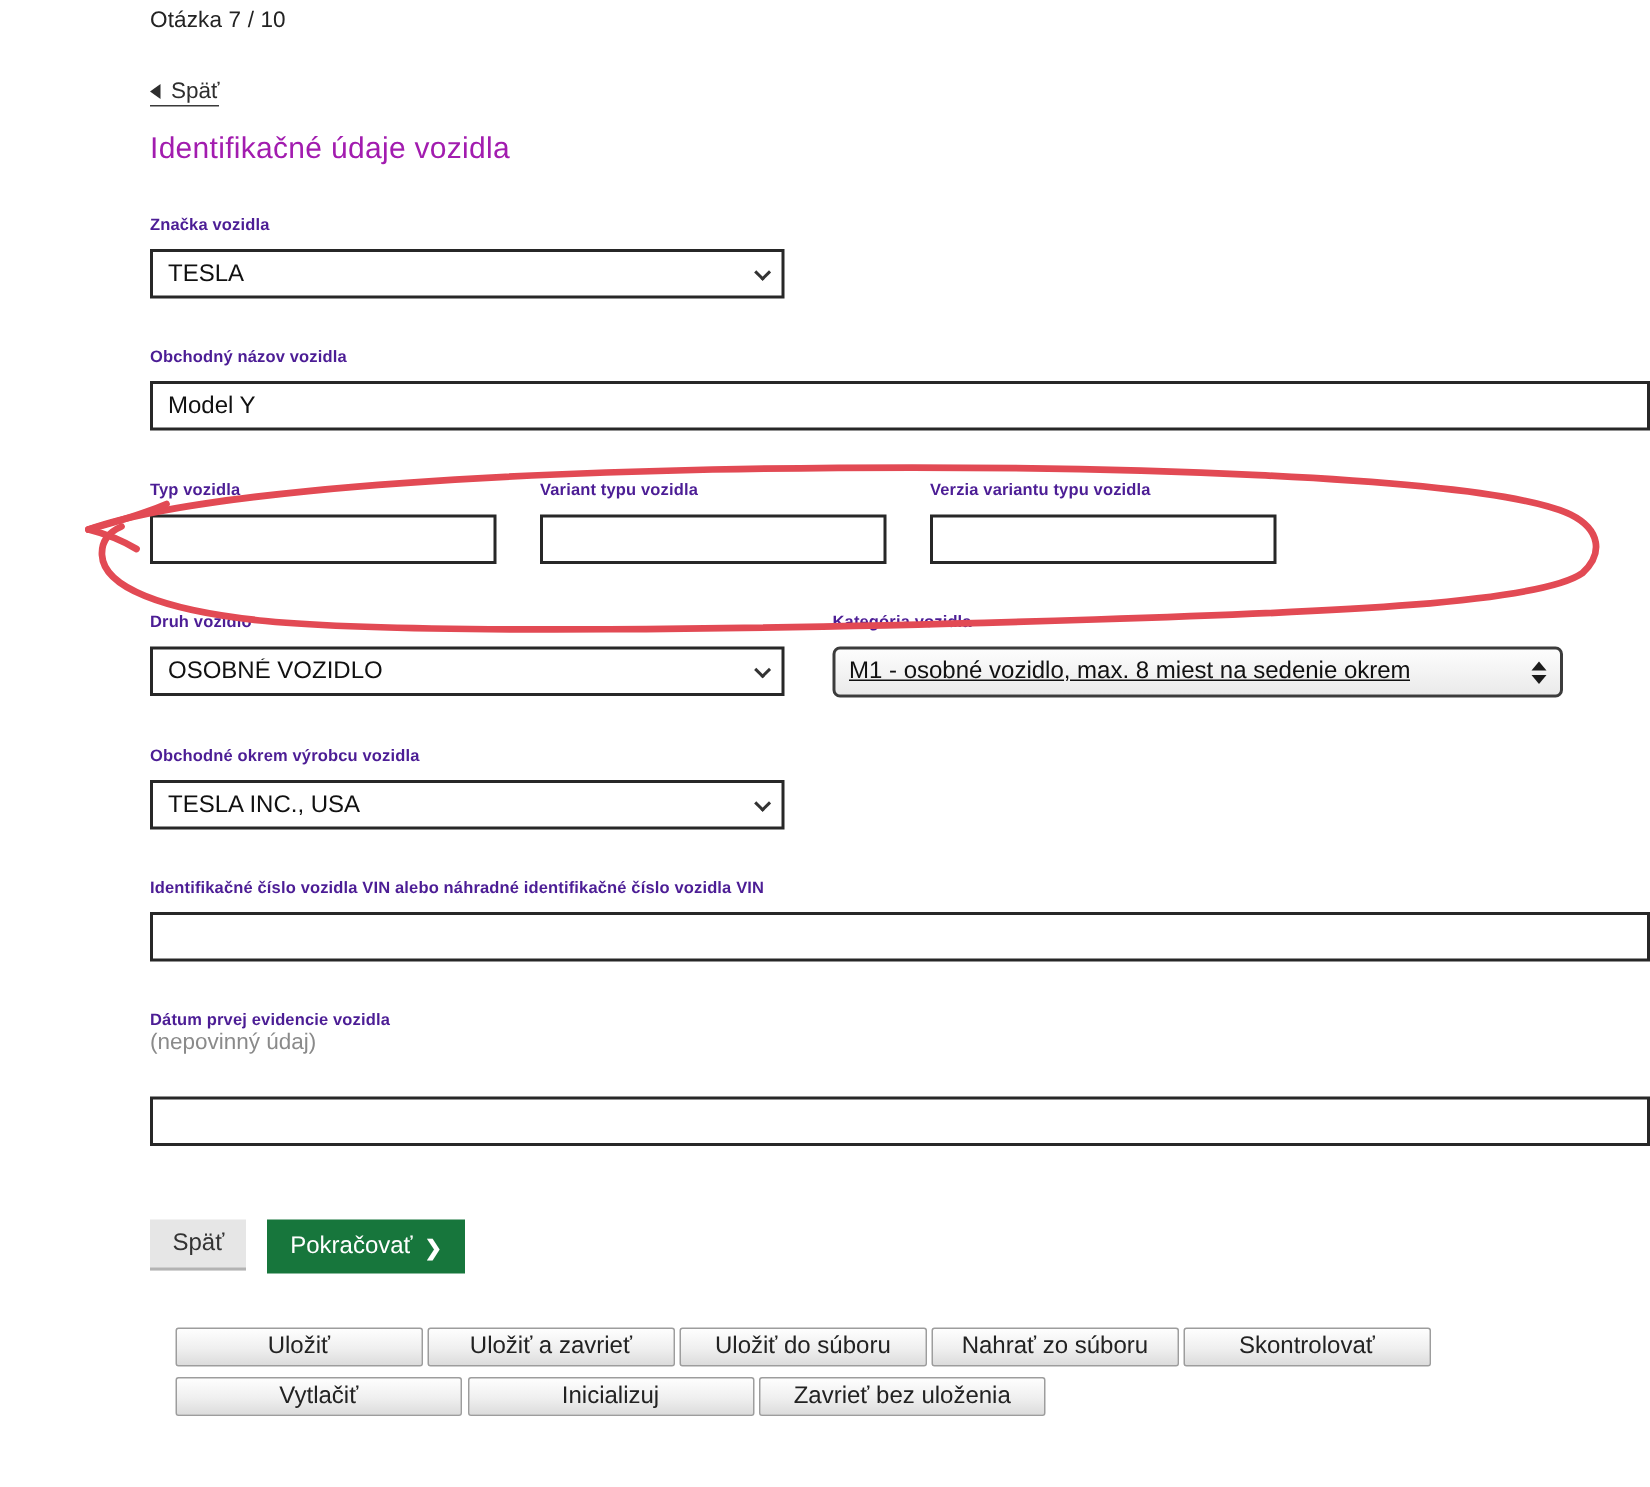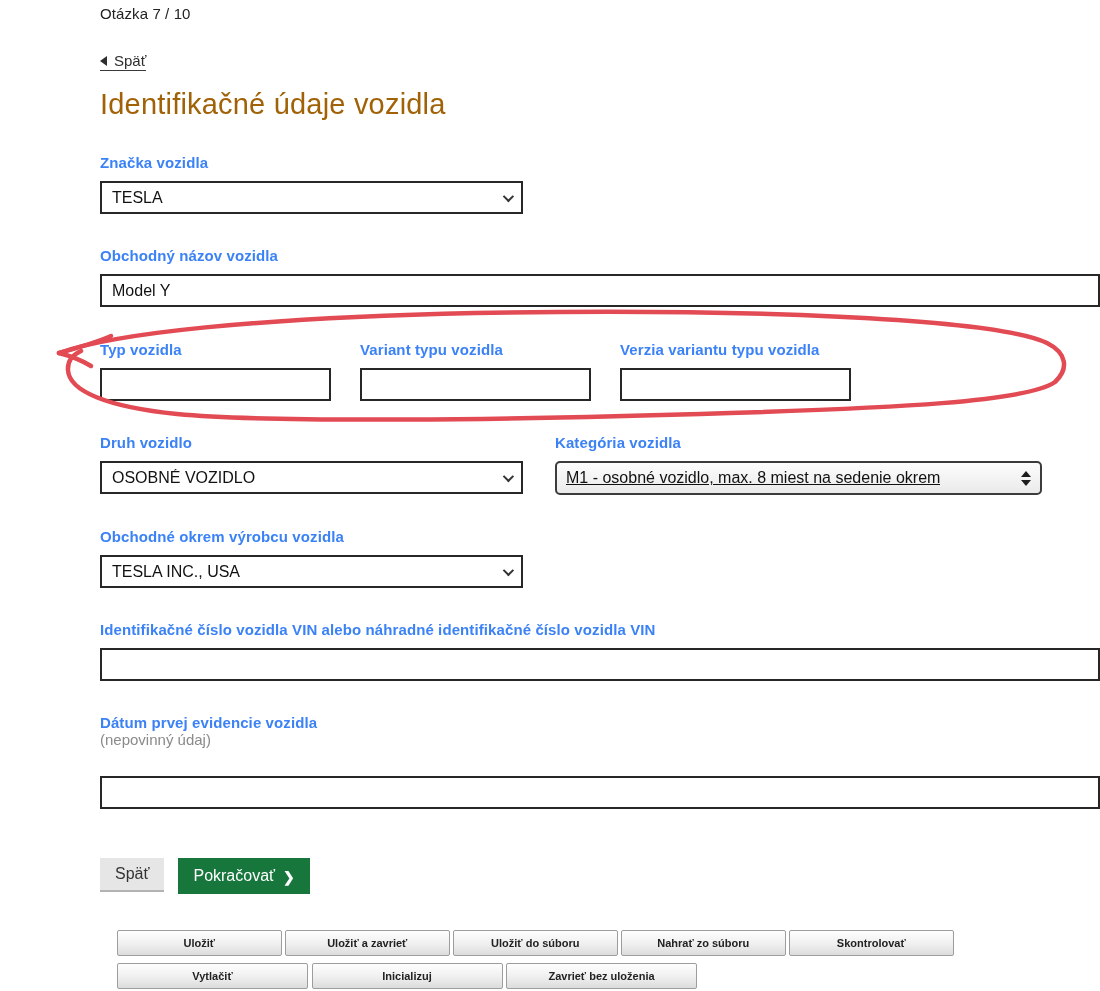--- a/index.html
+++ b/index.html
@@ -20,25 +20,25 @@
     margin-top: 30px; cursor: pointer;
     border-bottom: 1px solid #3a3a3a; padding-bottom: 1px;
     text-decoration: none; color: #2e2e2e; font-size: 15px;
   }
   .tri-left {
     width: 0; height: 0; display: inline-block;
     border-top: 5px solid transparent; border-bottom: 5px solid transparent;
     border-right: 7px solid #2e2e2e;
   }
 
-  h1 { margin-top: 17px; font-size: 29px; font-weight: 400; color: #a16207; letter-spacing: .2px; }
+  h1 { margin-top: 17px; font-size: 20px; font-weight: 400; color: #a21caf; letter-spacing: .2px; }
 
   .group { margin-top: 33px; }
   .flabel {
-    display: block; font-size: 15px; font-weight: 700; color: #3b82f6;
+    display: block; font-size: 11px; font-weight: 700; color: #4c1d95;
     margin-bottom: 10px; letter-spacing: .1px;
   }
   .hint { font-size: 15px; color: #8a8a8a; margin: -4px 0 28px; font-weight: 400; }
 
   .ctrl {
     height: 33px; border: 2px solid #272727; background: #fff;
     display: flex; align-items: center; padding: 0 10px;
     font-size: 16px; color: #111;
   }
   input.ctrl { display: block; width: 100%; font-family: "Liberation Sans", sans-serif; outline: none; }
@@ -81,21 +81,21 @@
     display: inline-flex; align-items: center; gap: 8px;
     font-family: "Liberation Sans", sans-serif;
   }
   .chev-right { font-size: 14px; font-weight: 700; transform: translateY(.5px); }
 
   .toolbar { margin: 36px 0 0 17px; width: 840px; }
   .toolbar .t-row { display: flex; }
   .toolbar .t-row + .t-row { margin-top: 7px; }
   .tbtn {
     width: 191px; height: 26px; margin-right: 3.5px;
-    font-size: 11px; font-weight: 700; color: #222;
+    font-size: 16px; font-weight: 400; color: #222;
     background: linear-gradient(#fefefe 0%, #efefef 55%, #dcdcdc 100%);
     border: 1px solid #9d9d9d; border-radius: 2px; cursor: pointer;
     font-family: "Liberation Sans", sans-serif;
   }
 
   .annotation {
     position: absolute; left: 45px; top: 303px;
     width: 1035px; height: 130px; pointer-events: none;
   }
 </style>

